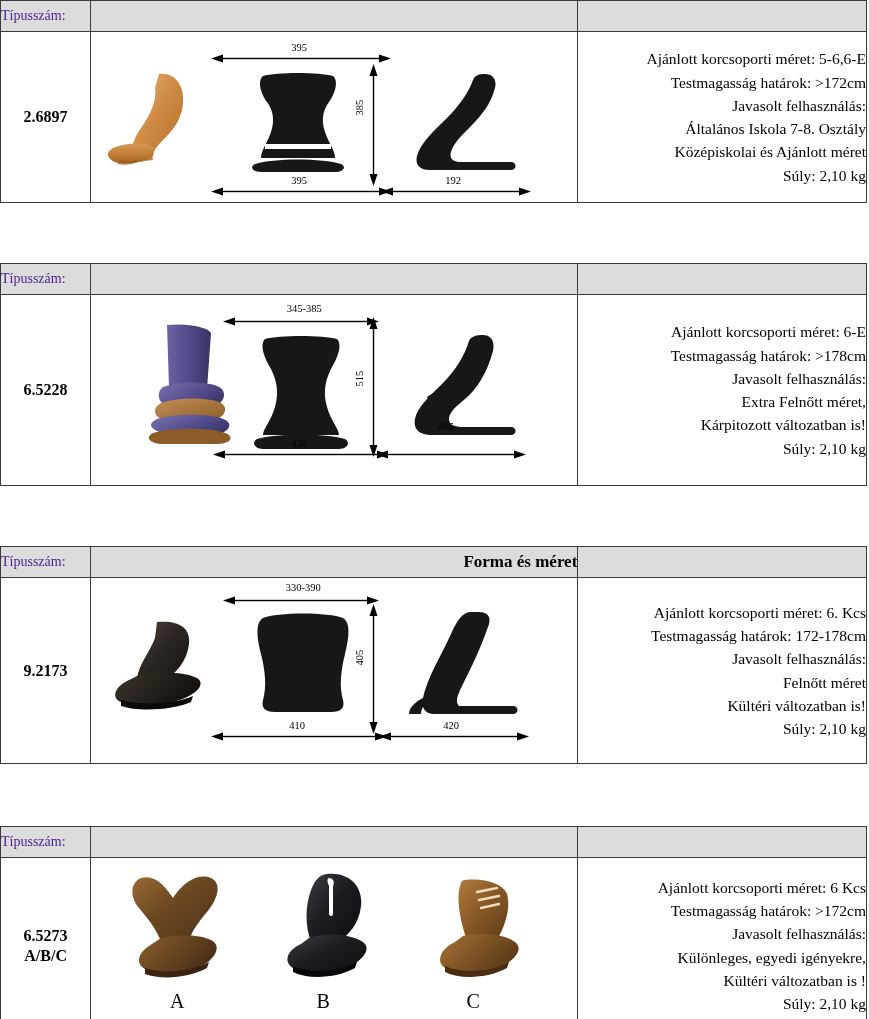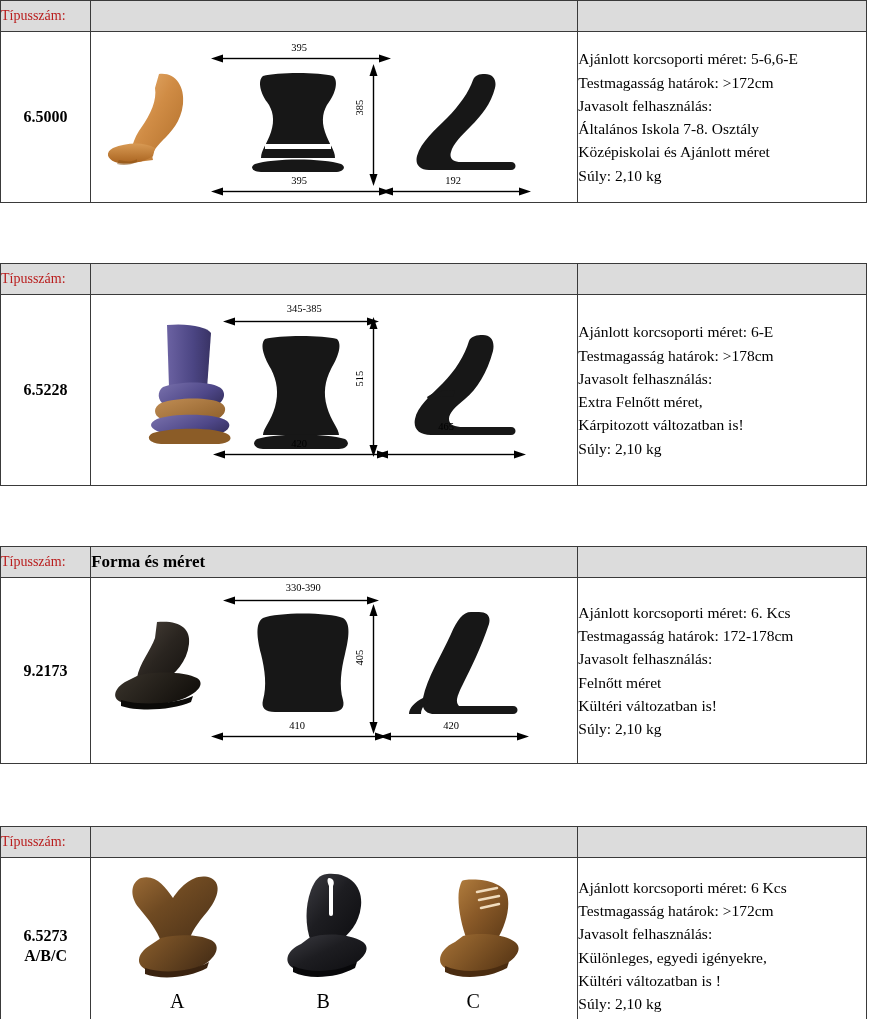--- a/index.html
+++ b/index.html
@@ -25,39 +25,39 @@
     vertical-align:middle;
     padding:0;
   }
   .hdr-row td{
     background:#dcdcdc;
     height:30px;
   }
   .hdr-label{
     font-size:14px;
     padding-left:7px;
-    color:#b91c1c;
+    color:#4c1d95;
   }
   .hdr-middle{
-    text-align:left;
+    text-align:right;
     font-weight:bold;
     font-size:17px;
   }
   .col-code{width:90px;}
   .col-shape{width:486px;}
   .col-desc{width:288px;}
 
   .code-cell{
     text-align:center;
     font-weight:bold;
     font-size:16px;
     line-height:1.25;
   }
   .desc-cell{
-    text-align:left;
+    text-align:right;
     font-size:15.5px;
     line-height:1.5;
     padding:6px 4px;
   }
   .shape-cell{
     position:relative;
     height:170px;
   }
   .shape-inner{
     position:relative;
@@ -109,21 +109,21 @@
         <col class="col-shape">
         <col class="col-desc">
       </colgroup>
     <tbody>
         <tr class="hdr-row">
       <td class="hdr-label">Típusszám:</td>
       <td class="hdr-middle"></td>
       <td></td>
     </tr>
     <tr>
-      <td class="code-cell">6.5000</td>
+      <td class="code-cell">2.6897</td>
       <td class="shape-cell">
         <div class="shape-inner">
 
           <div class="photo" style="left:10px;top:38px;">
             <svg width="130" height="105" viewBox="0 0 130 105">
               <defs>
                 <linearGradient id="w1" x1="0" y1="0" x2="1" y2="1">
                   <stop offset="0%" stop-color="#e8b273"></stop>
                   <stop offset="45%" stop-color="#d08c45"></stop>
                   <stop offset="100%" stop-color="#b06e29"></stop>

